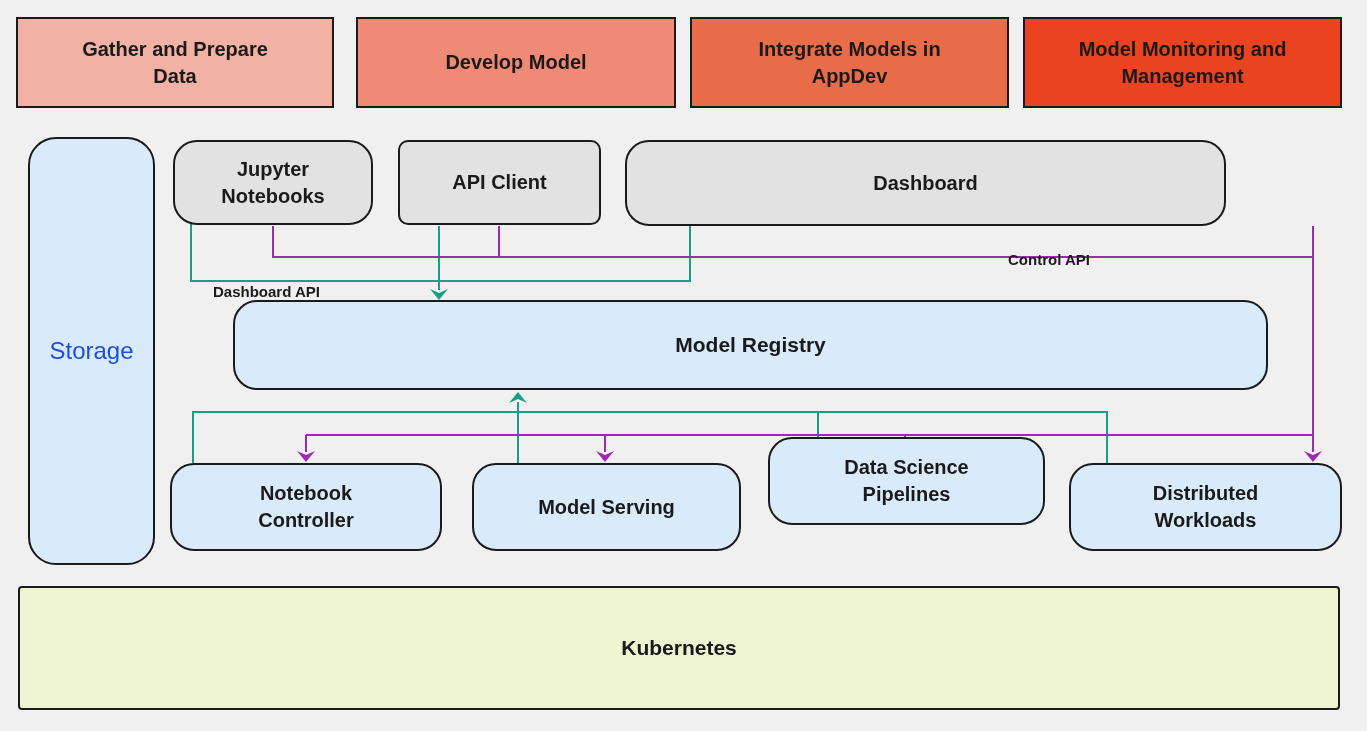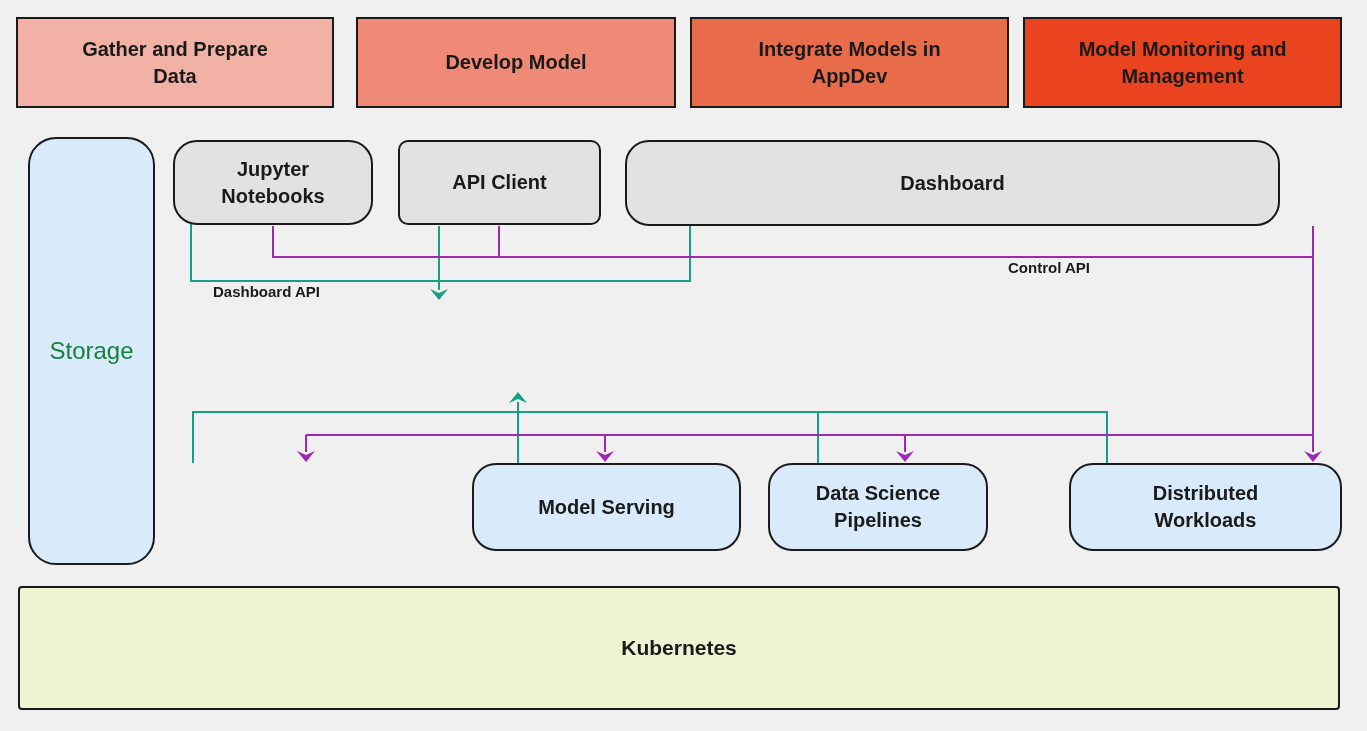--- a/index.html
+++ b/index.html
@@ -32,21 +32,21 @@
   .phase-2{background:var(--phase3);}
   .phase-3{background:var(--phase4);}
   .grey{background:var(--grey-fill);border-radius:24px;}
   .blue{background:var(--blue-fill);border-radius:24px;}
   .green{background:var(--green-fill);border-radius:4px;font-size:21px;}
   .storage{
     background:var(--blue-fill);
     border-radius:28px;
     font-weight:normal;
     font-size:24px;
-    color:#15803d;
+    color:#1d4ed8;
   }
   .registry{font-size:21px;}
   #edges{position:absolute;left:0;top:0;z-index:1;}
   .edge-teal{stroke:var(--teal);stroke-width:2;fill:none;}
   .edge-purple{stroke:var(--purple);stroke-width:2;fill:none;}
   .head-teal{fill:var(--teal);stroke:none;}
   .head-purple{fill:var(--purple);stroke:none;}
   .edge-label{
     position:absolute;
     z-index:3;
@@ -92,27 +92,30 @@
   <div class="node phase phase-2" style="left:690px;top:17px;width:319px;height:91px;">Integrate Models in
 AppDev</div>
   <div class="node phase phase-3" style="left:1023px;top:17px;width:319px;height:91px;">Model Monitoring and
 Management</div>
 
   <div class="node storage" style="left:28px;top:137px;width:127px;height:428px;">Storage</div>
 
   <div class="node grey" style="left:173px;top:140px;width:200px;height:85px;">Jupyter
 Notebooks</div>
   <div class="node grey" style="left:398px;top:140px;width:203px;height:85px;border-radius:10px;">API Client</div>
-  <div class="node grey" style="left:625px;top:140px;width:655px;height:86px;">Dashboard</div>
+  <div class="node grey" style="left:625px;top:140px;width:601px;height:86px;">Dashboard</div>
 
+  <div class="node blue registry" style="left:233px;top:300px;width:1035px;height:90px;">Model Registry</div>
 
+  <div class="node blue" style="left:170px;top:463px;width:272px;height:88px;">Notebook
+Controller</div>
   <div class="node blue" style="left:472px;top:463px;width:269px;height:88px;">Model Serving</div>
-  <div class="node blue" style="left:768px;top:463px;width:220px;height:88px;">Data Science
+  <div class="node blue" style="left:768px;top:437px;width:277px;height:88px;">Data Science
 Pipelines</div>
   <div class="node blue" style="left:1069px;top:463px;width:273px;height:88px;">Distributed
 Workloads</div>
 
   <div class="node green" style="left:18px;top:586px;width:1322px;height:124px;">Kubernetes</div>
 
   <div class="edge-label" style="left:213px;top:283px;">Dashboard API</div>
-  <div class="edge-label" style="left:1008px;top:259px;">Control API</div>
+  <div class="edge-label" style="left:1008px;top:251px;">Control API</div>
 
 </div>
 
 </body></html>

